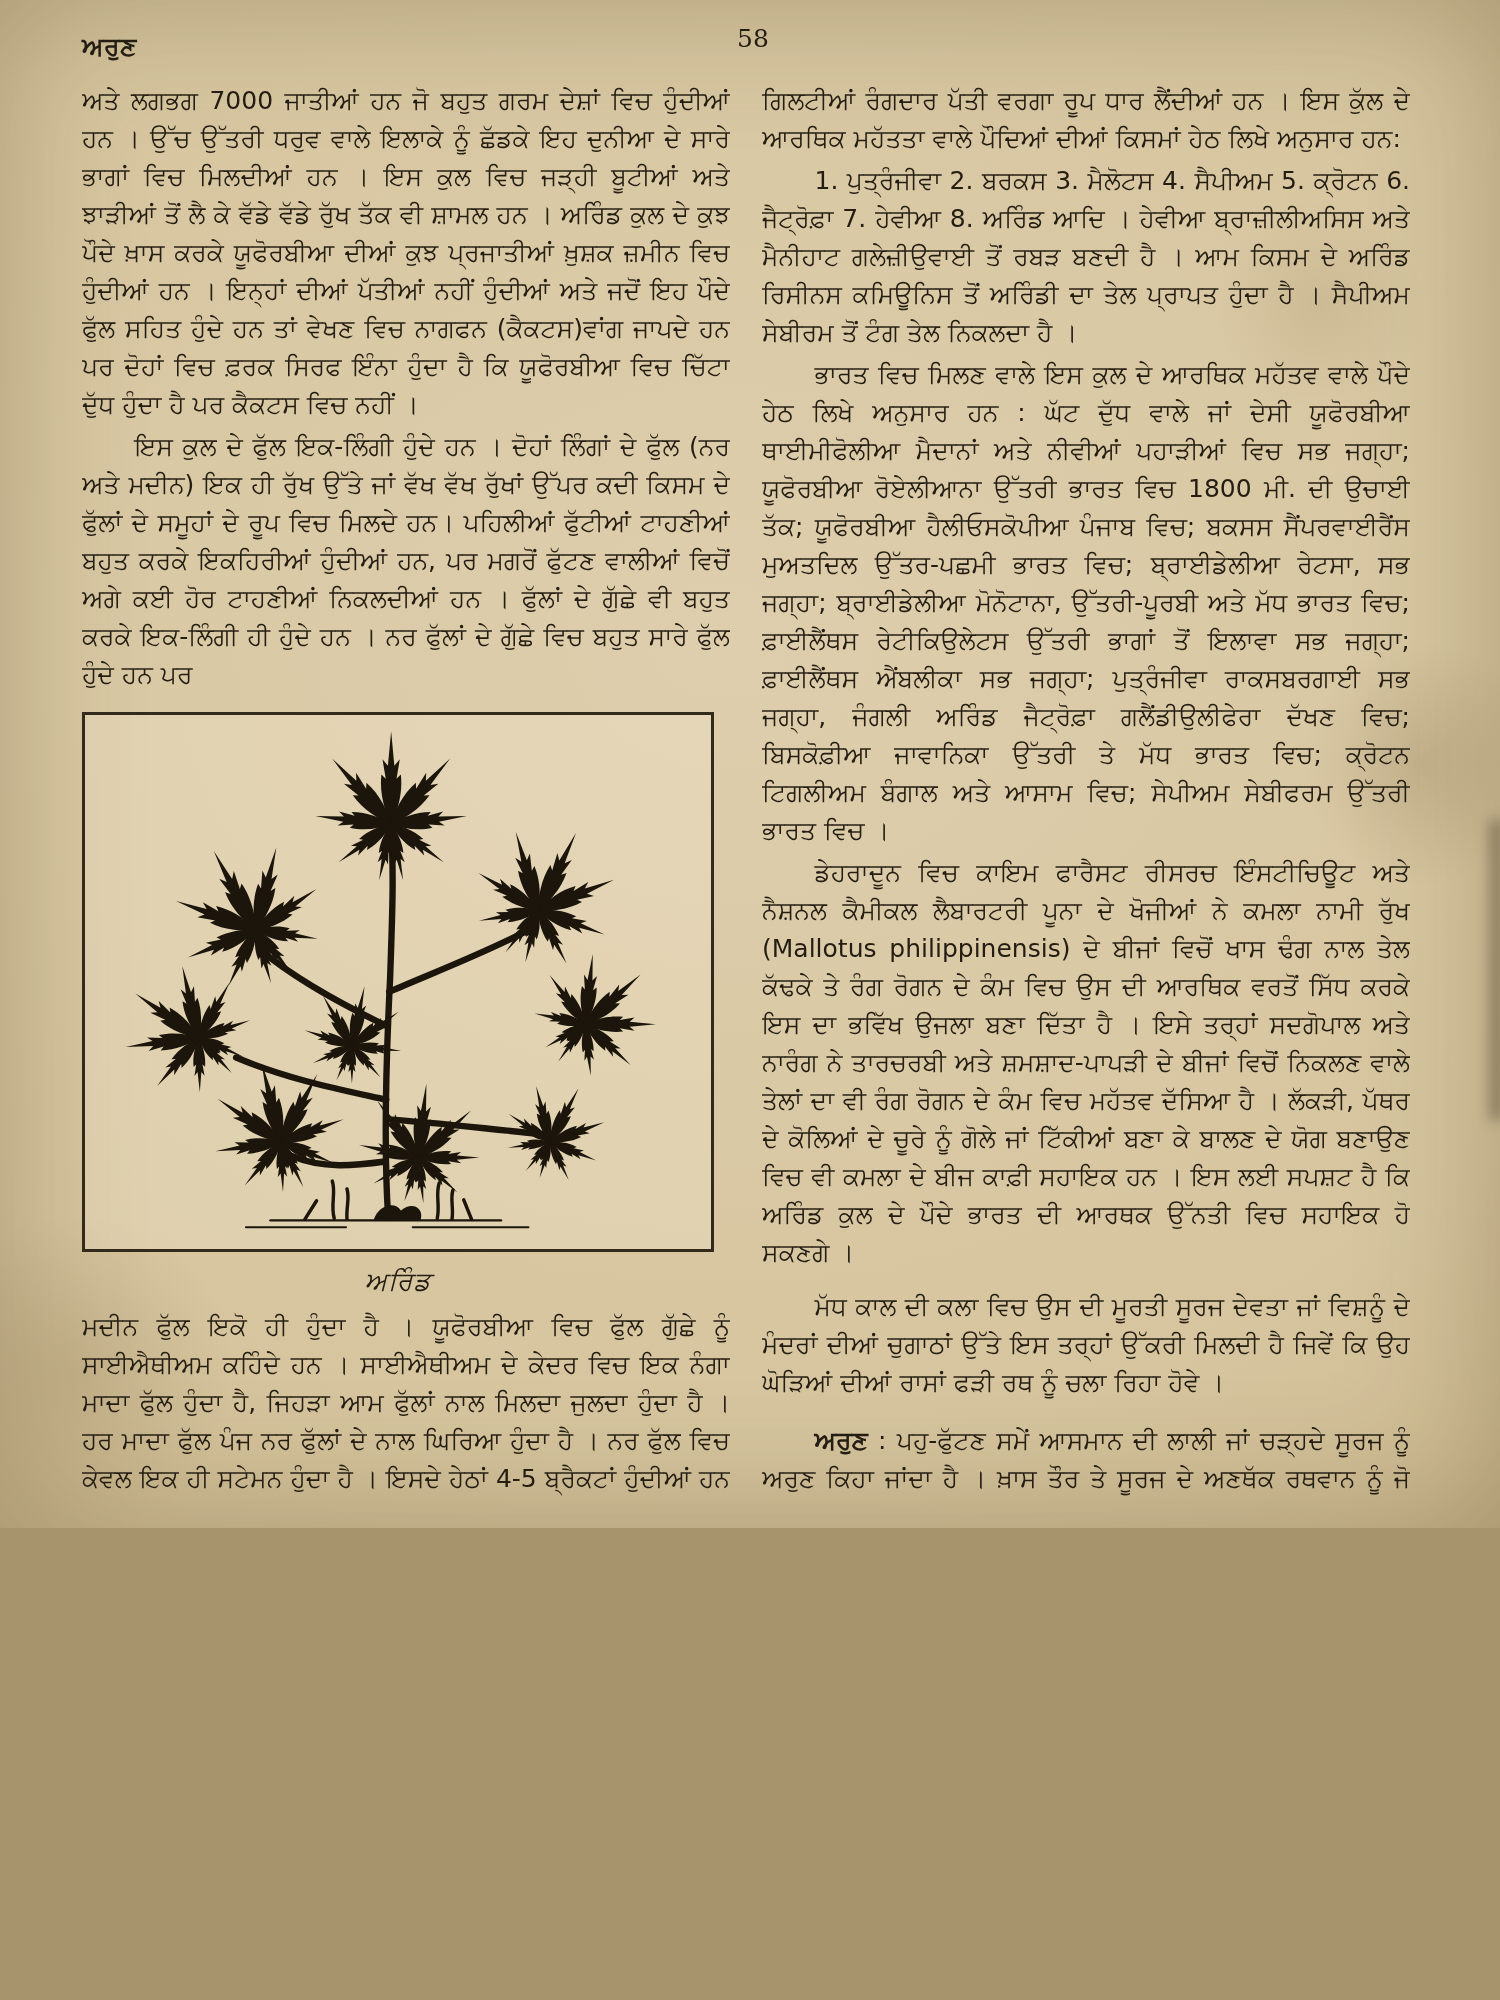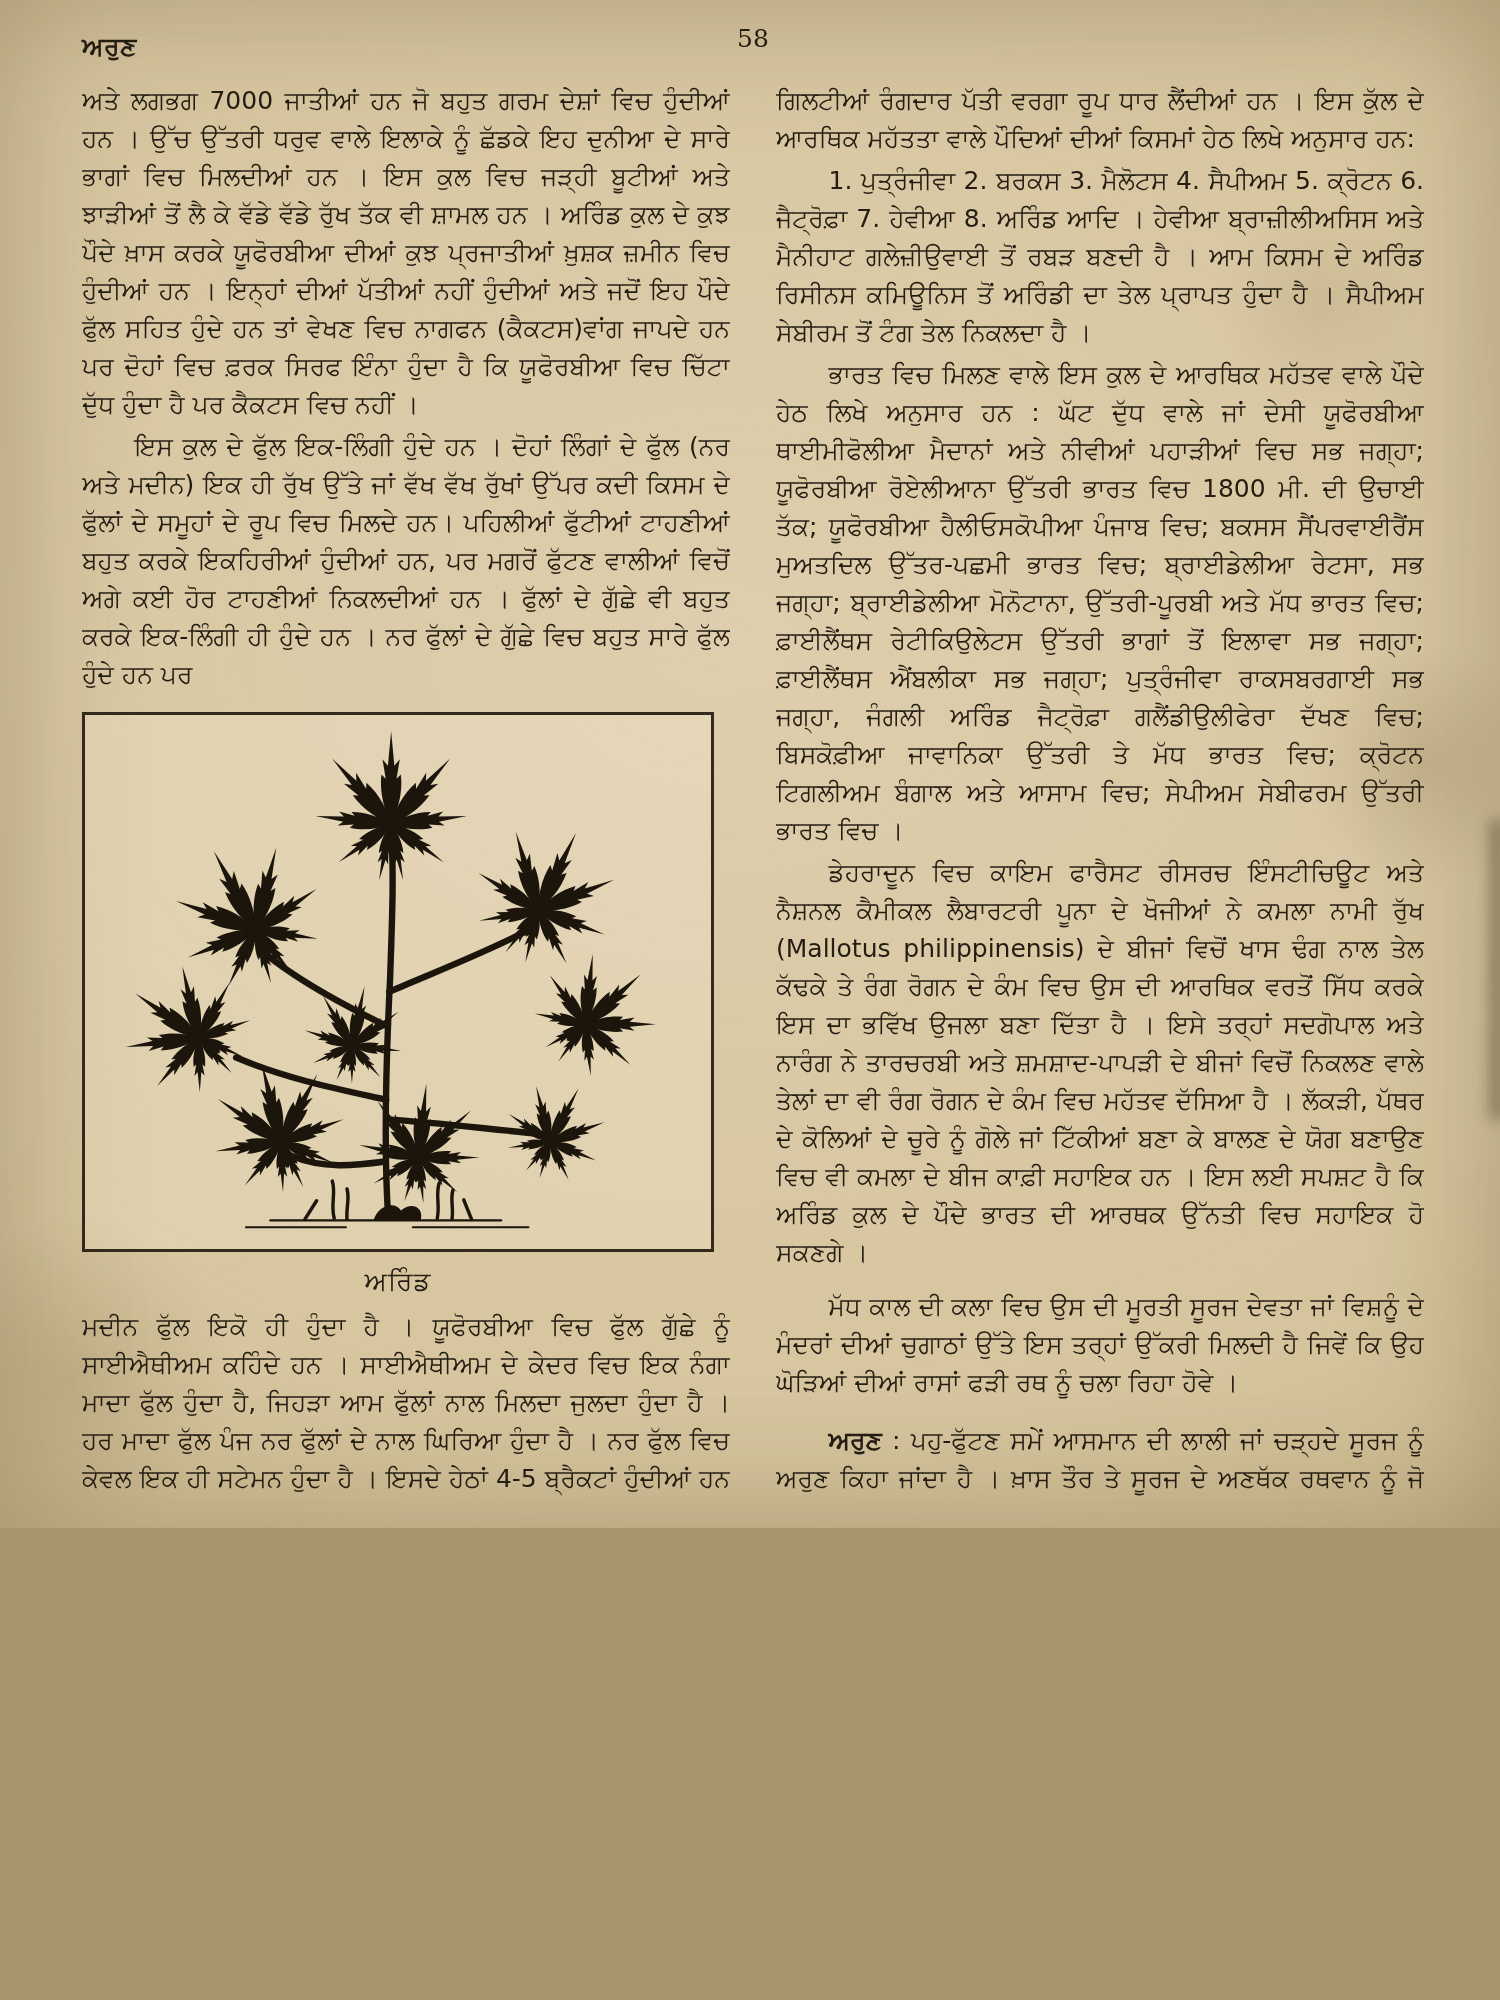--- a/index.html
+++ b/index.html
@@ -29,35 +29,35 @@
   .running-head {
     position:absolute; left:0; top:8px;
     font-size:25px; font-weight:bold; letter-spacing:0.5px;
   }
   .page-number {
     position:absolute; left:50%; transform:translateX(-50%); top:0;
     font-size:25px; font-family:"DejaVu Serif","Liberation Serif",serif;
   }
   .columns {
     position:absolute; top:82px; left:82px; right:76px; bottom:28px;
-    display:flex; gap:46px;
+    display:flex; gap:32px;
   }
   .col {
     width:648px; height:100%;
     font-size:25px; line-height:38px;
     text-align:justify;
     overflow:hidden;
   }
   .col p { margin:0; text-indent:2.1em; }
   .col p.no-indent { text-indent:0; }
   .col p + p { margin-top:4px; }
   .col p.entry { margin-top:20px; }
   .col p.gap-before { margin-top:16px; }
   .entry-head { font-weight:bold; }
-  figure { margin:18px 16px 8px 0; }
+  figure { margin:18px 16px 8px 0;font-style:italic; }
   .figure-box {
     border:3px solid #332a1c;
     height:540px;
     padding:4px;
     background:rgba(255,248,228,0.22);
   }
   .figure-box svg { width:100%; height:100%; display:block; }
   figcaption {
     text-align:center;
     font-size:26px;

